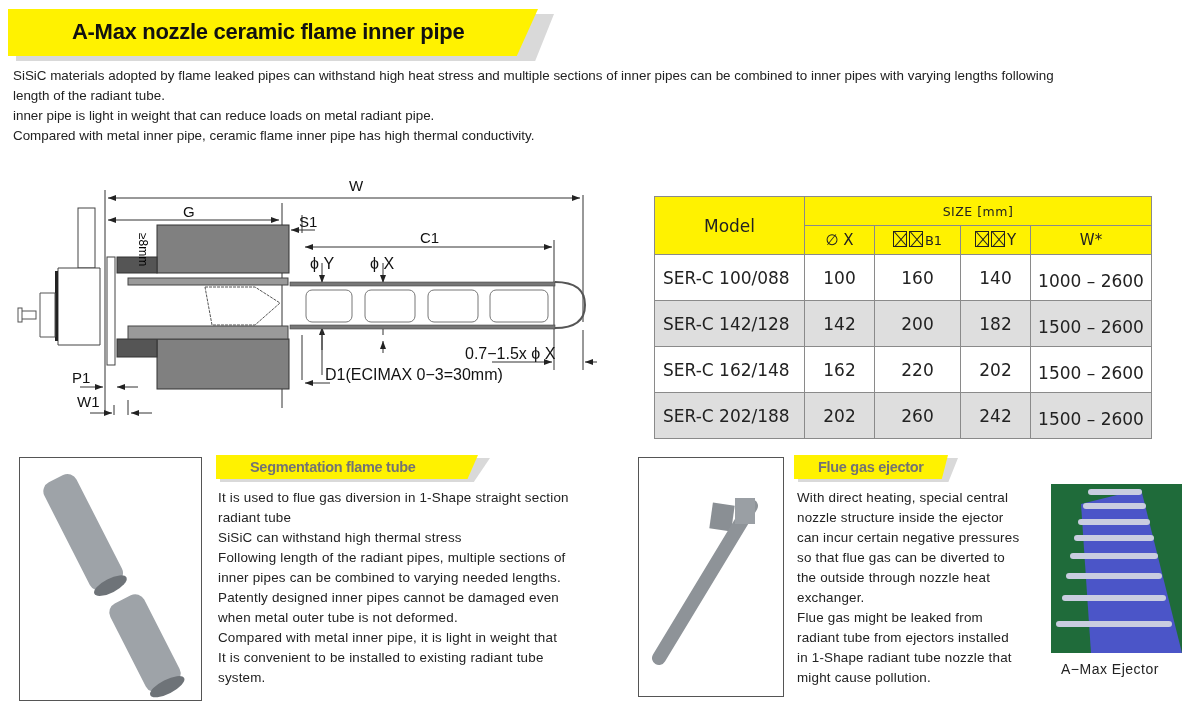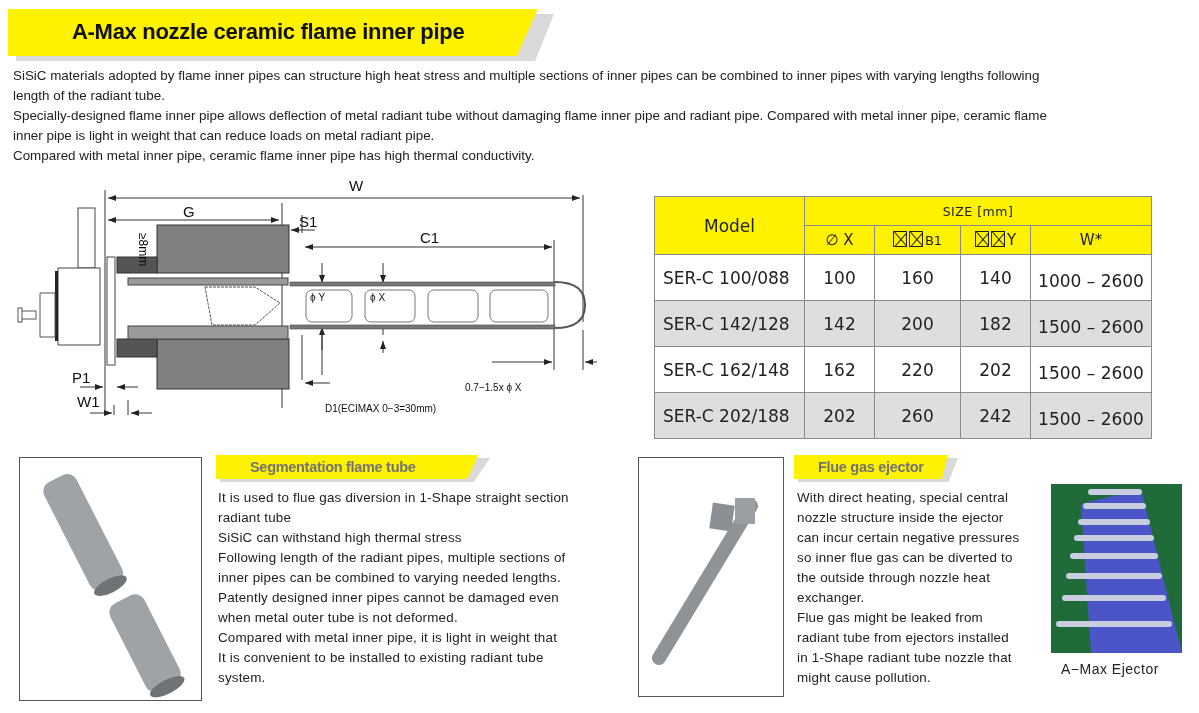--- a/index.html
+++ b/index.html
@@ -13,21 +13,21 @@
   .banner .fill { position: absolute; left: 0; top: 0; width: 530px; height: 47px; background: #fff200;
     clip-path: polygon(0 0, 100% 0, 96% 100%, 0 100%); }
   .banner .text { position: absolute; left: 64px; top: 10px; font-size: 22px; font-weight: bold; letter-spacing: -0.3px; color: #111; }
 
   .intro { position: absolute; left: 13px; top: 66px; width: 1186px; font-size: 13.4px; line-height: 20px; color: #222; }
   .intro p { white-space: nowrap; }
 
   
   .diagram { position: absolute; left: 0; top: 175px; width: 620px; height: 250px; }
   .dlabel { position: absolute; font-size: 15px; color: #111; }
-  .dlabel.small { font-size: 10px; margin-top: 37px; }
+  .dlabel.small { font-size: 16px; }
 
   
   .spec { position: absolute; left: 654px; top: 196px; width: 498px; border-collapse: collapse; font-family: "DejaVu Sans", sans-serif; }
   .spec td, .spec th { border: 1px solid #8a8a8a; text-align: center; color: #222; font-weight: normal; }
   .spec thead th { background: #fff200; }
   .spec .h-model { font-size: 17px; width: 150px; }
   .spec .h-size { font-size: 12.5px; height: 29px; letter-spacing: 0.5px; }
   .spec .h-sub { font-size: 15px; height: 29px; }
   .spec tbody td { font-size: 17px; height: 46px; }
   .spec tbody td.model { text-align: left; padding-left: 8px; }
@@ -51,23 +51,22 @@
 </head>
 <body>
 
 <div class="banner">
   <div class="shadow"></div>
   <div class="fill"></div>
   <div class="text">A-Max nozzle ceramic flame inner pipe</div>
 </div>
 
 <div class="intro">
-  <p>SiSiC materials adopted by flame inner pipes can structure high heat stress and multiple sections of inner pipes can be combined to inner pipes with varying lengths following</p>
+  <p>SiSiC materials adopted by flame leaked pipes can withstand high heat stress and multiple sections of inner pipes can be combined to inner pipes with varying lengths following</p>
   <p>length of the radiant tube.</p>
-  <p>Specially-designed flame inner pipe allows deflection of metal radiant tube without damaging flame inner pipe and radiant pipe. Compared with metal inner pipe, ceramic flame</p>
   <p>inner pipe is light in weight that can reduce loads on metal radiant pipe.</p>
   <p>Compared with metal inner pipe, ceramic flame inner pipe has high thermal conductivity.</p>
 </div>
 
 <div class="diagram">
   <svg width="620" height="250" viewBox="0 0 620 250">
     <defs>
       <marker id="ah" markerWidth="8" markerHeight="6" refX="8" refY="3" orient="auto-start-reverse">
         <path d="M0,0 L8,3 L0,6 z" fill="#222"></path>
       </marker>
@@ -237,21 +236,21 @@
 </div>
 <div class="subbanner" style="left:794px;top:455px;width:160px;">
   <div class="shadow" style="width:160px;"></div>
   <div class="fill" style="width:154px;"></div>
   <div class="text" style="left:24px;">Flue gas ejector</div>
 </div>
 <div class="bodytext" style="left:797px;top:488px;">
   <p>With direct heating, special central</p>
   <p>nozzle structure inside the ejector</p>
   <p>can incur certain negative pressures</p>
-  <p>so inner flue gas can be diverted to</p>
+  <p>so that flue gas can be diverted to</p>
   <p>the outside through nozzle heat</p>
   <p>exchanger.</p>
   <p>Flue gas might be leaked from</p>
   <p>radiant tube from ejectors installed</p>
   <p>in 1-Shape radiant tube nozzle that</p>
   <p>might cause pollution.</p>
 </div>
 
 <div style="position:absolute;left:1051px;top:484px;width:131px;height:169px;background:#1f6b3a;overflow:hidden;">
   <svg width="131" height="169" viewBox="0 0 131 169">

